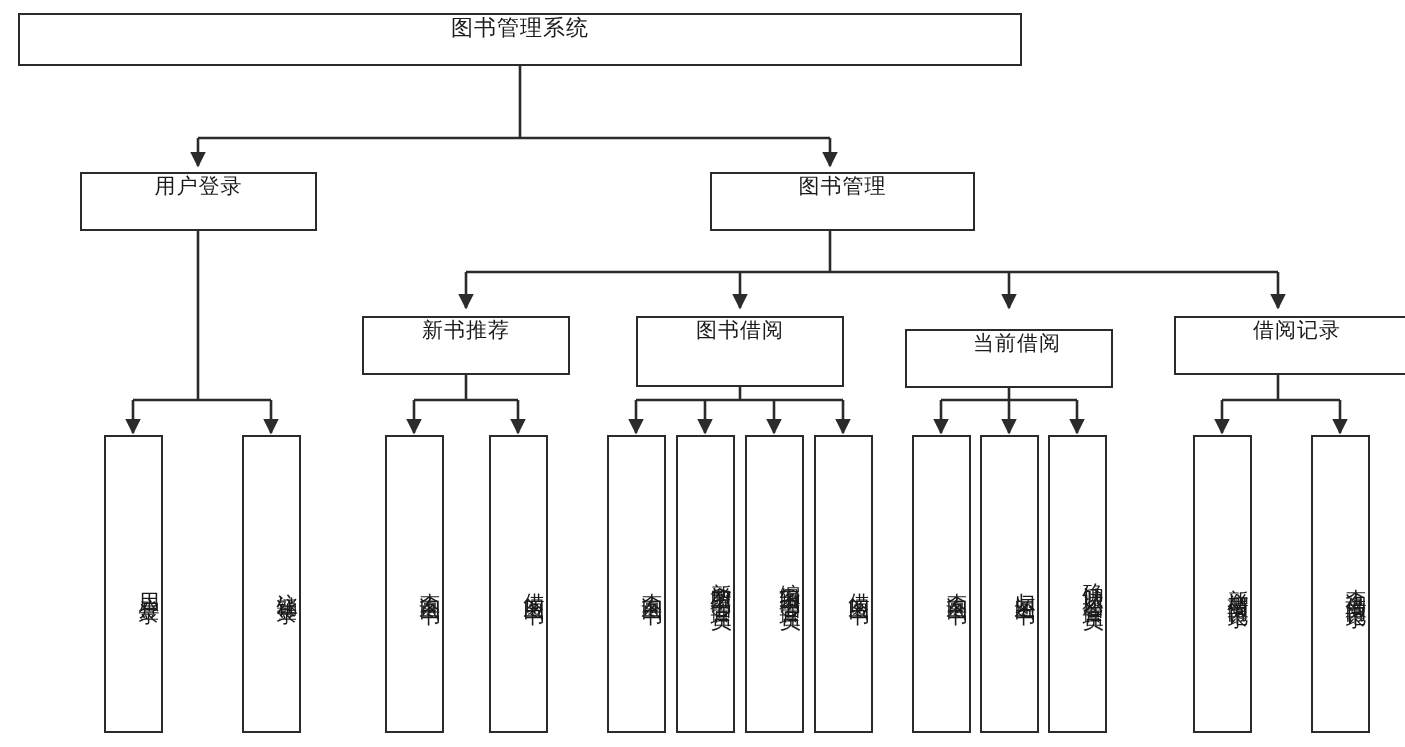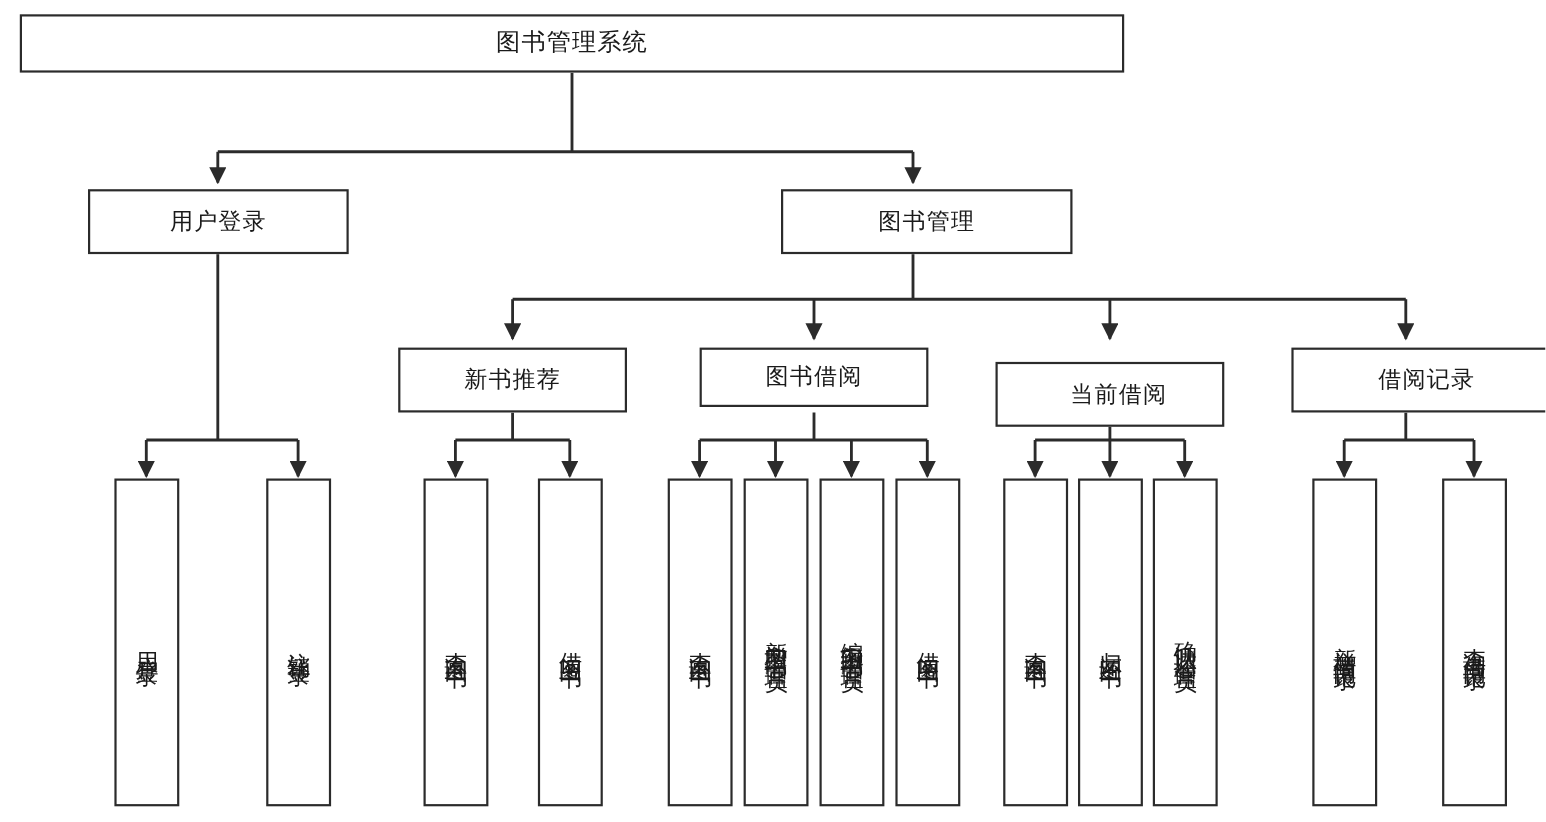--- a/index.html
+++ b/index.html
@@ -24,21 +24,20 @@
     width: 1405px;
     height: 747px;
     pointer-events: none;
   }
   .node {
     position: absolute;
     box-sizing: border-box;
     border: 2.4px solid #2b2b2b;
     background: #ffffff;
     display: flex;
-    align-items: center;
     justify-content: center;
     color: #1a1a1a;
   }
   .node.horiz {
     font-size: 21px;
     letter-spacing: 1px;
     line-height: 1.2;
   }
   .node.root {
     font-size: 22px;
@@ -127,21 +126,21 @@
   <div class="node horiz" style="left:80px; top:172px; width:237px; height:59px;">
     <span>用户登录</span>
   </div>
   <div class="node horiz" style="left:710px; top:172px; width:265px; height:59px;">
     <span>图书管理</span>
   </div>
 
   <div class="node horiz" style="left:362px; top:316px; width:208px; height:59px;">
     <span>新书推荐</span>
   </div>
-  <div class="node horiz" style="left:636px; top:316px; width:208px; height:54px;">
+  <div class="node horiz" style="left:636px; top:316px; width:208px; height:71px;">
     <span>图书借阅</span>
   </div>
   <div class="node horiz" style="left:905px; top:329px; width:208px; height:59px;padding-left:16px;">
     <span>当前借阅</span>
   </div>
   <div class="node horiz" style="left:1174px; top:316px; width:246px; height:59px;">
     <span>借阅记录</span>
   </div>
 
   <div class="node vert" style="left:104px; top:435px; width:59px; height:298px;">

